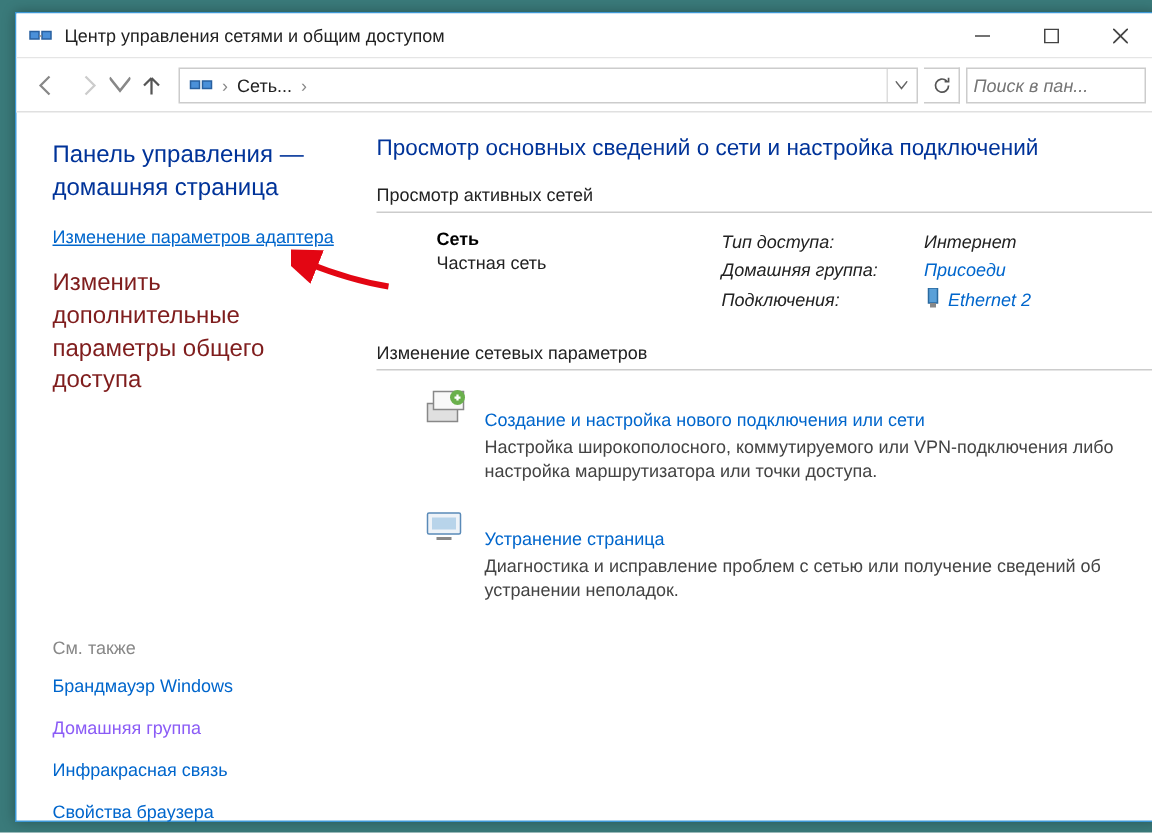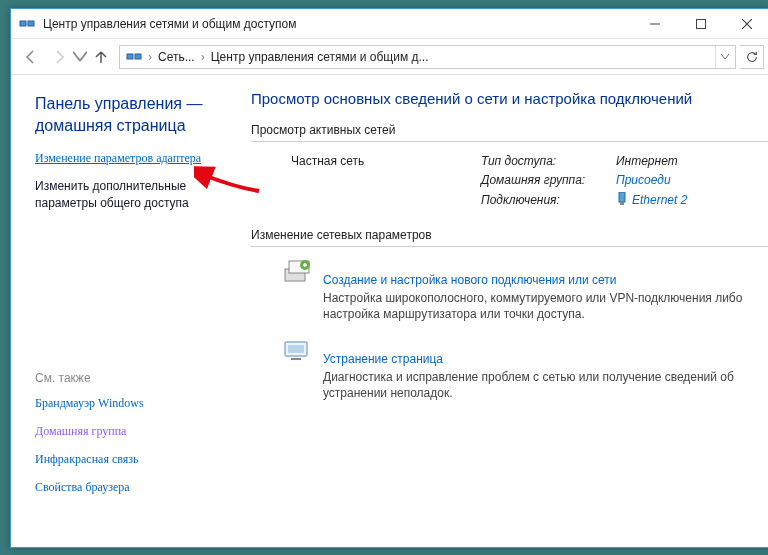--- a/index.html
+++ b/index.html
@@ -16,23 +16,23 @@
 .addrbar { flex: 1; height: 24px; border: 1px solid #ccc; margin: 0 4px; display: flex; align-items: center; padding: 0 2px; background: #fff; overflow: hidden; }
 .addrbar .crumb { padding: 0 4px; color: #222; white-space: nowrap; cursor: pointer; }
 .addrbar .sep { color: #888; padding: 0 2px; }
 .addrbar .addrico { width: 16px; height: 16px; margin: 0 4px; display: inline-flex; }
 .addrdrop { width: 18px; display: flex; align-items: center; justify-content: center; color: #666; cursor: pointer; border-left: 1px solid #ddd; height: 100%; }
 .refr { width: 24px; height: 24px; display: flex; align-items: center; justify-content: center; color: #555; cursor: pointer; border: 1px solid #ccc; border-left: none; }
 .searchbox { width: 120px; height: 24px; border: 1px solid #ccc; margin-left: 4px; padding: 0 4px; font-size: 12px; color: #888; font-style: italic; }
 .body { display: flex; height: calc(100% - 66px); }
 .sidebar { width: 230px; padding: 18px 10px 10px 24px; border-right: none; }
 .sidebar .hd { color: #003399; font-size: 16px; margin-bottom: 14px; line-height: 1.35; }
-.sidebar .lnk { color: #0066cc; font-size: 12px; margin-bottom: 12px; line-height: 1.35; cursor: pointer; display: block; font-family: Liberation Serif, serif; }
+.sidebar .lnk { color: #0066cc; font-size: 12px; margin-bottom: 12px; line-height: 1.35; cursor: pointer; display: block; }
 .sidebar .lnk.highlight { text-decoration: underline; }
-.sidebar .txt { color: #0f172a; font-size: 12px; margin-bottom: 12px; line-height: 1.35; }
+.sidebar .txt { color: #7f1d1d; font-size: 16px; margin-bottom: 12px; line-height: 1.35; }
 .sidebar .also { margin-top: 160px; }
 .sidebar .also .hdr { color: #888; font-size: 12px; margin-bottom: 10px; }
 .main { flex: 1; padding: 14px 0 10px 10px; overflow: hidden; position: relative; }
 .main h1 { color: #003399; font-size: 15px; font-weight: 400; line-height: 1.35; margin-bottom: 14px; padding-right: 25px; }
 .group-label { color: #222; font-size: 12px; margin-bottom: 4px; }
 .group-line { border: none; border-top: 1px solid #ccc; margin: 0 0 10px 0; }
 .netrow { display: flex; margin: 6px 0 18px 0; }
 .netleft { width: 230px; padding-left: 40px; }
 .netleft .nm { font-weight: 700; color: #000; font-size: 12px; }
 .netleft .sub { color: #222; font-size: 12px; margin-top: 2px; }
@@ -107,33 +107,33 @@
     <div class="addrbar">
       <span class="addrico">
           <svg viewBox="0 0 16 16">
             <rect x="1" y="5" width="6" height="5" fill="#4a90d9" stroke="#2860a0"></rect>
             <rect x="9" y="5" width="6" height="5" fill="#4a90d9" stroke="#2860a0"></rect>
           </svg>
         </span>
       <span class="sep">›</span>
       <span class="crumb">Сеть...</span>
       <span class="sep">›</span>
-      <span class="crumb">Центр управления сетями и общим д...</span>
       <span style="flex:1"></span>
       <span class="addrdrop">
           <svg width="8" height="6" viewBox="0 0 8 6">
             <path d="M0 0 L4 5 L8 0" fill="none" stroke="#666"></path>
           </svg>
         </span>
     </div>
     <div class="refr">
         <svg width="14" height="14" viewBox="0 0 16 16">
           <path d="M13 8 A5 5 0 1 1 11.5 4.5 M13 2 L13 5 L10 5" fill="none" stroke="#555" stroke-width="1.3"></path>
         </svg>
       </div>
+    <input class="searchbox" placeholder="Поиск в пан..." style="">
   </div>
 
   <div class="body">
 
     <div class="sidebar">
       <div class="hd">Панель управления — домашняя страница</div>
       <a class="lnk highlight">Изменение параметров адаптера</a>
       <div class="txt">Изменить дополнительные параметры общего доступа</div>
 
       <div class="also">
@@ -146,20 +146,21 @@
     </div>
 
     <div class="main">
       <h1>Просмотр основных сведений о сети и настройка подключений</h1>
 
       <div class="group-label">Просмотр активных сетей</div>
       <hr class="group-line">
 
       <div class="netrow">
         <div class="netleft">
+          <div class="nm">Сеть</div>
           <div class="sub">Частная сеть</div>
         </div>
         <div class="netright">
           <div class="kv">
               <div class="k">Тип доступа:</div>
               <div class="v">Интернет</div>
             </div>
           <div class="kv">
               <div class="k">Домашняя группа:</div>
               <div class="v"><a>Присоеди</a></div>

